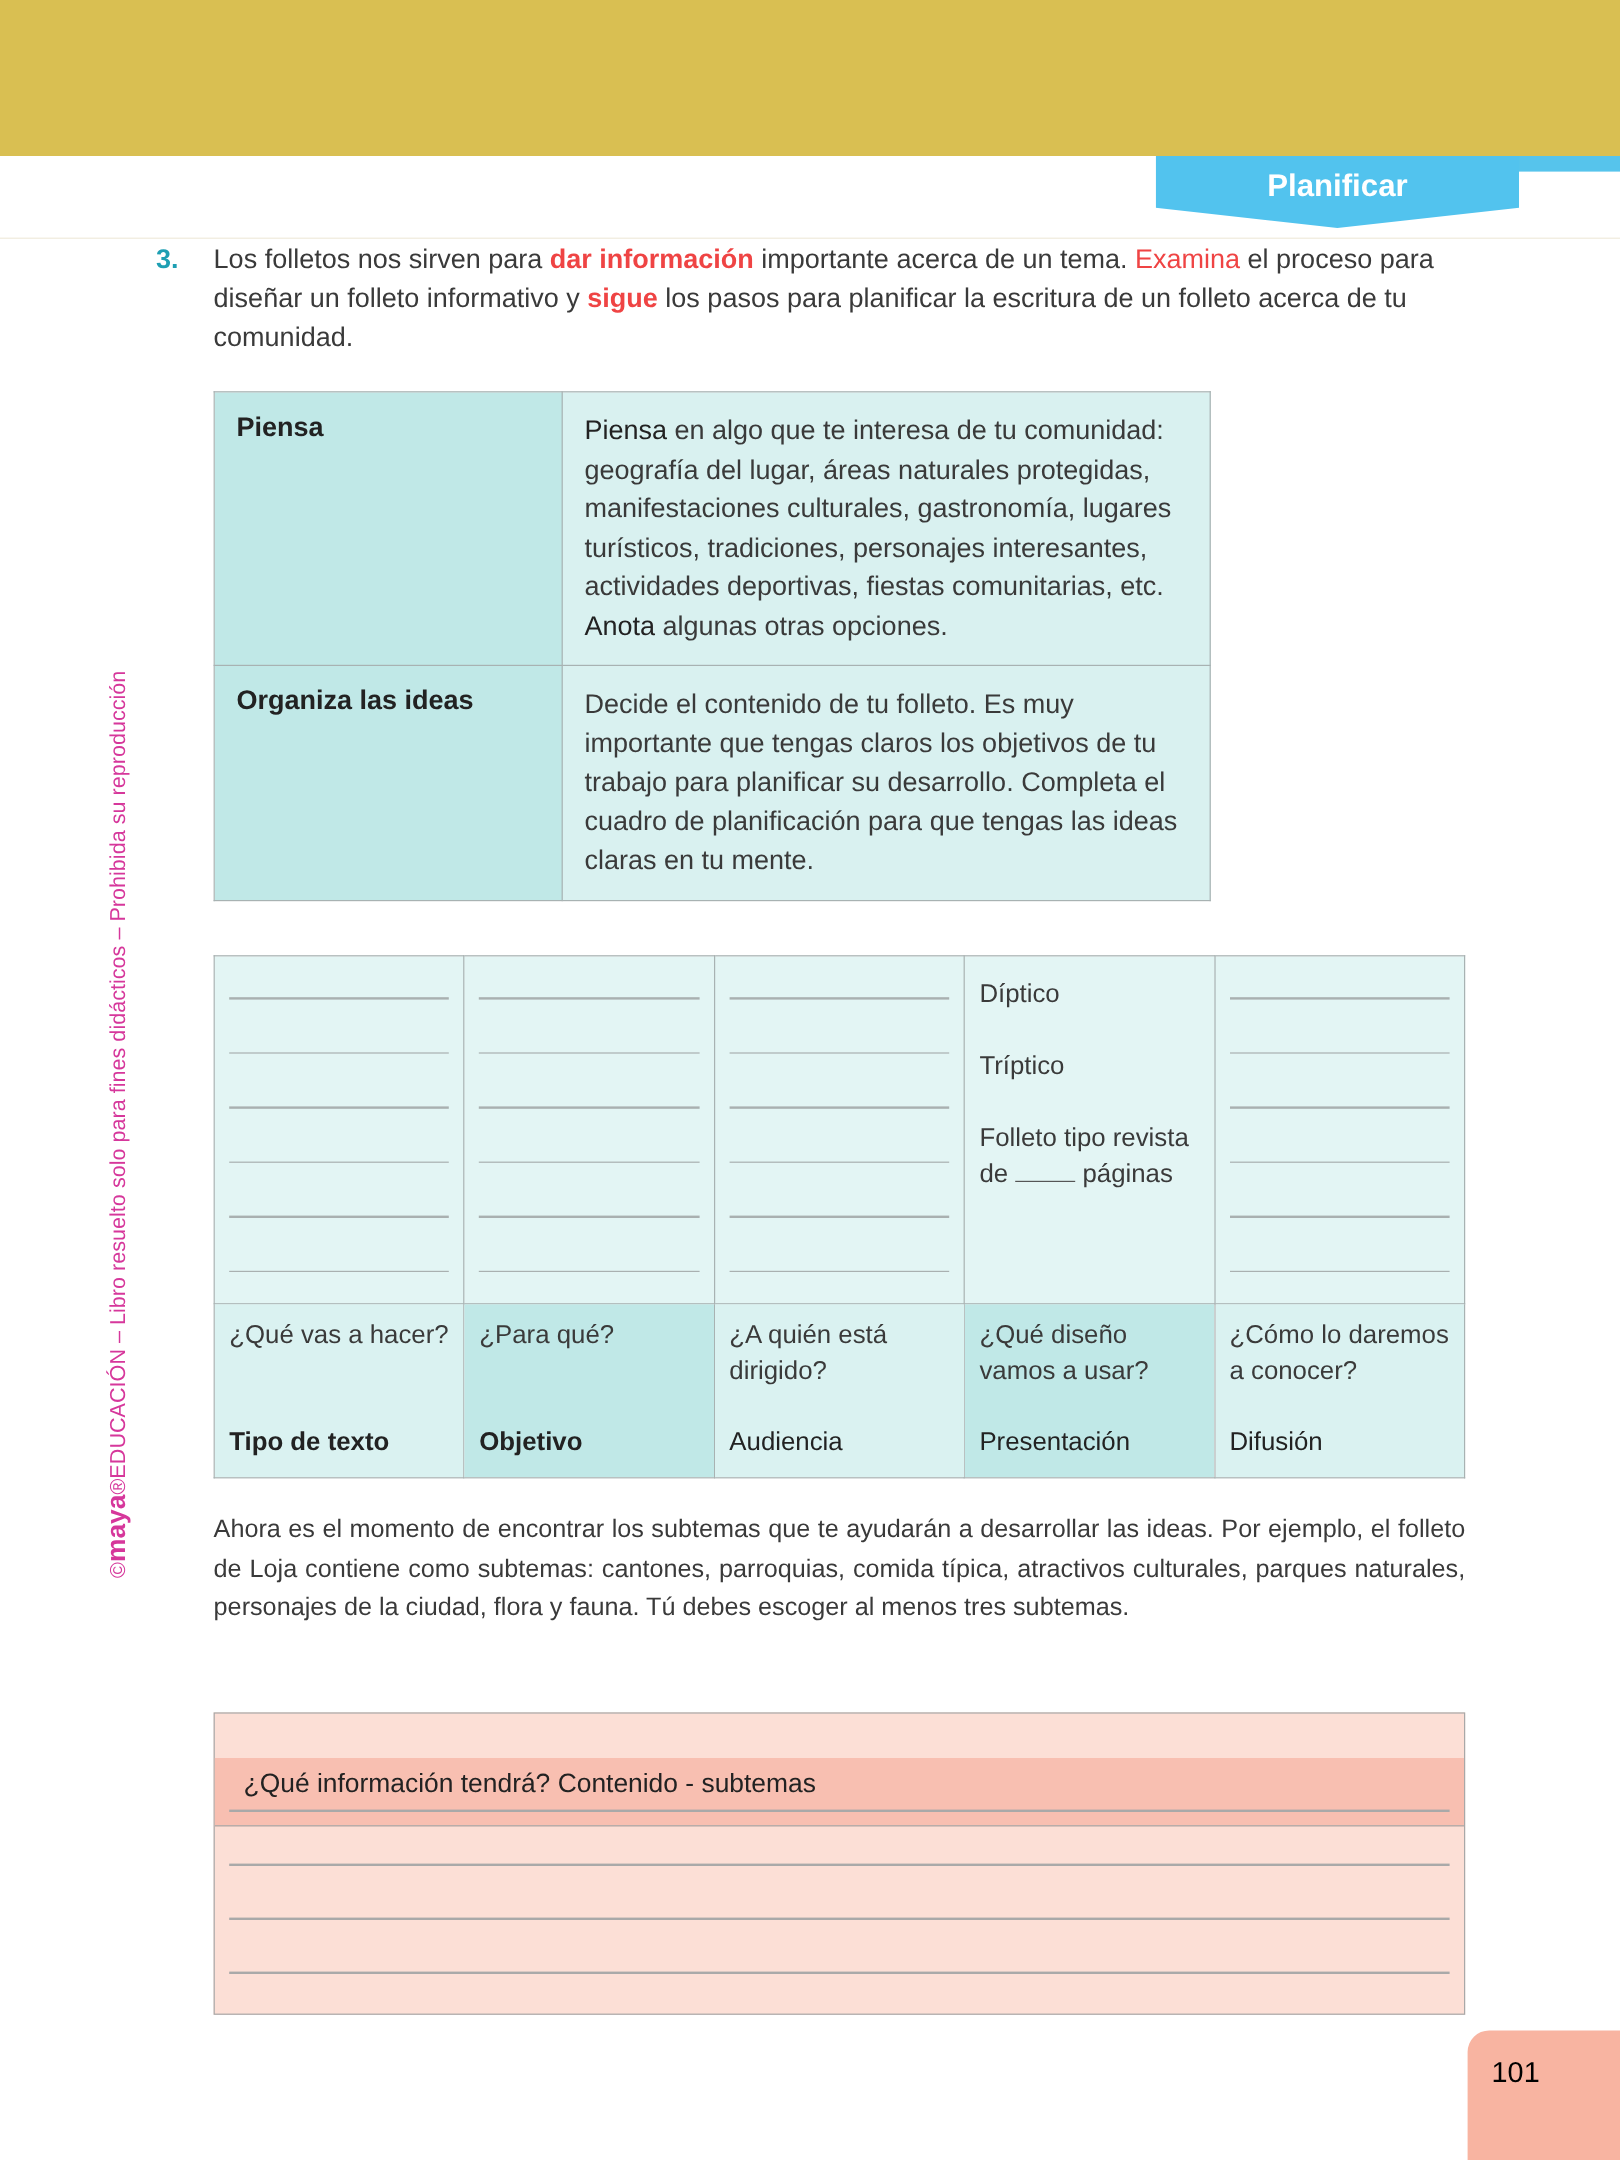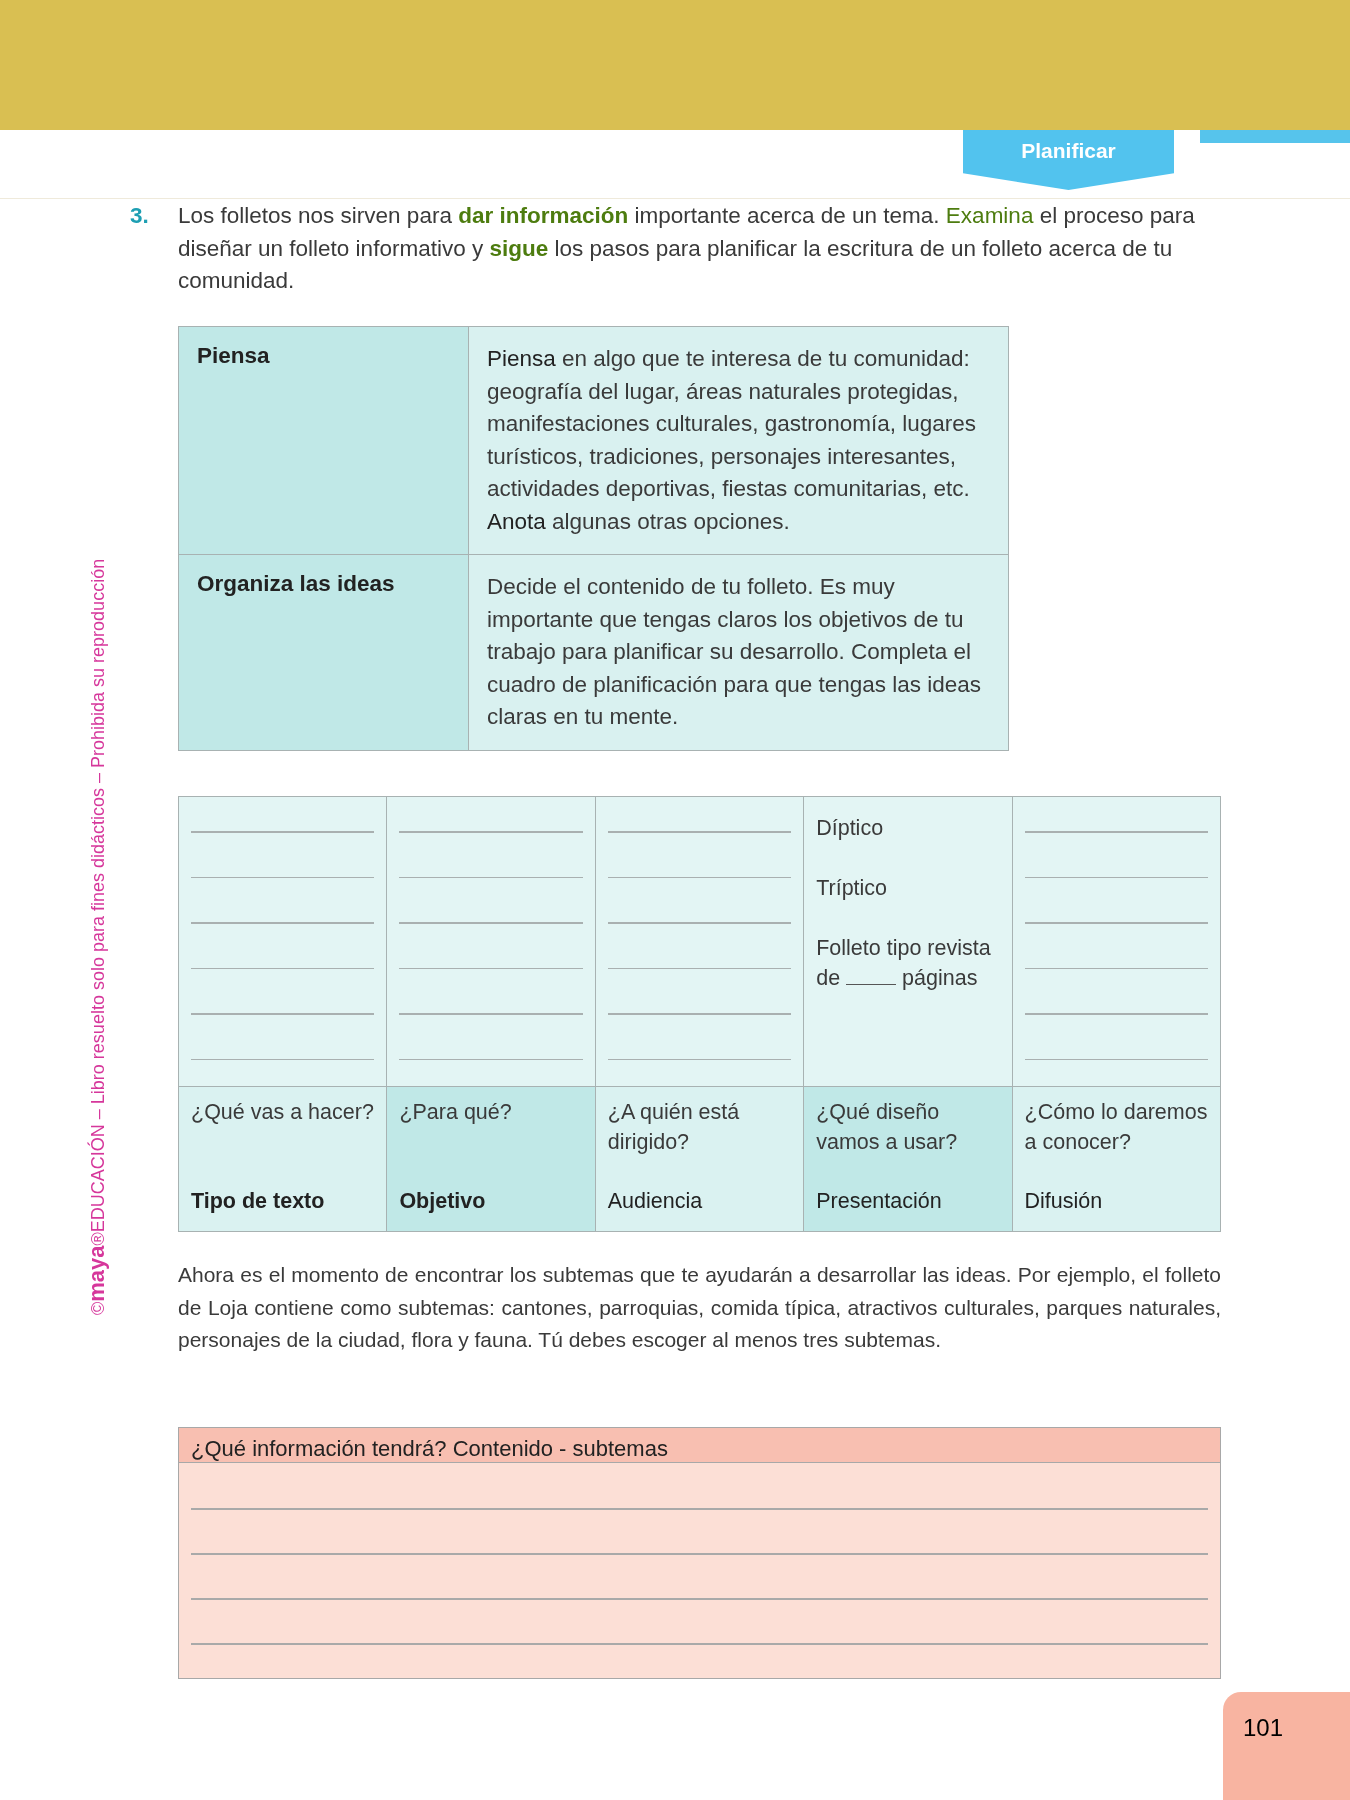--- a/index.html
+++ b/index.html
@@ -3,36 +3,36 @@
 <meta charset="utf-8">
 <style>
   * { box-sizing: border-box; margin: 0; padding: 0; }
   html, body { width: 1350px; height: 1800px; background: #ffffff; overflow: hidden; }
   body { position: relative; font-family: "Liberation Sans", "DejaVu Sans", sans-serif; color: #3a3a3a; }
 
   .top-band { position: absolute; left: 0; top: 0; width: 1350px; height: 130px; background: #d9bf52; }
   .top-rule { position: absolute; left: 0; top: 198px; width: 1350px; height: 1px; background: #efeadb; }
   .blue-strip { position: absolute; left: 1200px; top: 130px; width: 150px; height: 13px; background: #56c4ec; }
   .section-tab {
-    position: absolute; left: 963px; top: 130px; width: 211px; height: 60px;
+    position: absolute; left: 963px; top: 130px; width: 303px; height: 60px;
     background: #52c3ee; border-radius: 0 0 10px 10px;
     clip-path: polygon(0 0, 100% 0, 100% 72%, 50% 100%, 0 72%);
-    color: #fff; font-weight: bold; font-size: 21px; text-align: center; padding-top: 9px;
+    color: #fff; font-weight: bold; font-size: 26px; text-align: center; padding-top: 9px;
   }
 
   .side-note {
     position: absolute; left: 84px; top: 1315px; transform-origin: 0 0; transform: rotate(-90deg);
     white-space: nowrap; color: #d6379b; font-size: 18px; width: 830px;
   }
   .side-note .brand { font-weight: bold; font-size: 22px; }
 
   .intro { position: absolute; left: 130px; top: 200px; width: 1100px; font-size: 22.5px; line-height: 32.5px; }
   .intro .num { position: absolute; left: 0; top: 0; color: #1e9fb3; font-weight: bold; }
   .intro .text { margin-left: 48px; }
-  .intro b { color: #4d7c0f; text-align: right; }
+  .intro b { color: #ef4444; text-align: right; }
 
   table { border-collapse: collapse; }
   .plan-table { position: absolute; left: 178px; top: 326px; width: 831px; font-size: 22.5px; }
   .plan-table td { border: 1.5px solid #a8b2b2; vertical-align: top; }
   .plan-table .label { width: 290px; background: #c0e8e7; font-weight: bold; color: #222; padding: 16px 18px; }
   .plan-table .label.light { background: #e3f5f4; }
   .plan-table .desc { background: #d9f1f0; padding: 16px 18px; line-height: 32.5px; margin-top: 16px; }
   .plan-table .desc.light { background: #e3f5f4; }
   .plan-table .desc b { color: #222; font-weight: normal; }
   .write-line { height: 1.5px; background: #a9b0b0; margin: 52px 10px 0 0; }
@@ -47,21 +47,21 @@
   .grid-table .body { height: 290px; background: #e3f5f4; padding: 16px 12px; }
   .grid-table .line { height: 1.5px; background: #a9b0b0; margin-top: 44px; }
   .grid-table .line:first-child { margin-top: 18px; }
   .pres-opts { line-height: 30px; }
   .pres-opts div { margin-bottom: 30px; }
   .blank { display: inline-block; width: 50px; border-bottom: 1.5px solid #555; }
 
   .para { position: absolute; left: 178px; top: 1259px; width: 1043px; font-size: 21px; line-height: 32.5px; text-align: justify; }
 
   .subtopics { position: absolute; left: 178px; top: 1427px; width: 1043px; height: 252px; background: #fcdfd6; border: 1.5px solid #a8a8a8; }
-  .subtopics .hdr { height: 35px; background: #f8bfb1; border-bottom: 1.5px solid #a8a8a8; font-size: 22px; color: #222; padding: 8px 12px; }
+  .subtopics .hdr { height: 57px; background: #f8bfb1; border-bottom: 1.5px solid #a8a8a8; font-size: 22px; color: #222; padding: 8px 24px; margin-top: 37px; }
   .subtopics .line { position: absolute; left: 12px; right: 12px; height: 1.5px; background: #a9a9a9; }
 
   .page-num { position: absolute; left: 1223px; top: 1692px; width: 127px; height: 108px; background: #f8b4a1; border-radius: 18px 0 0 0; font-size: 24px; color: #000000; padding: 22px 16px 0 20px; }
 </style>
 </head>
 <body>
 
 <div class="top-band"></div>
 <div class="blue-strip"></div>
 <div class="section-tab">Planificar</div>

